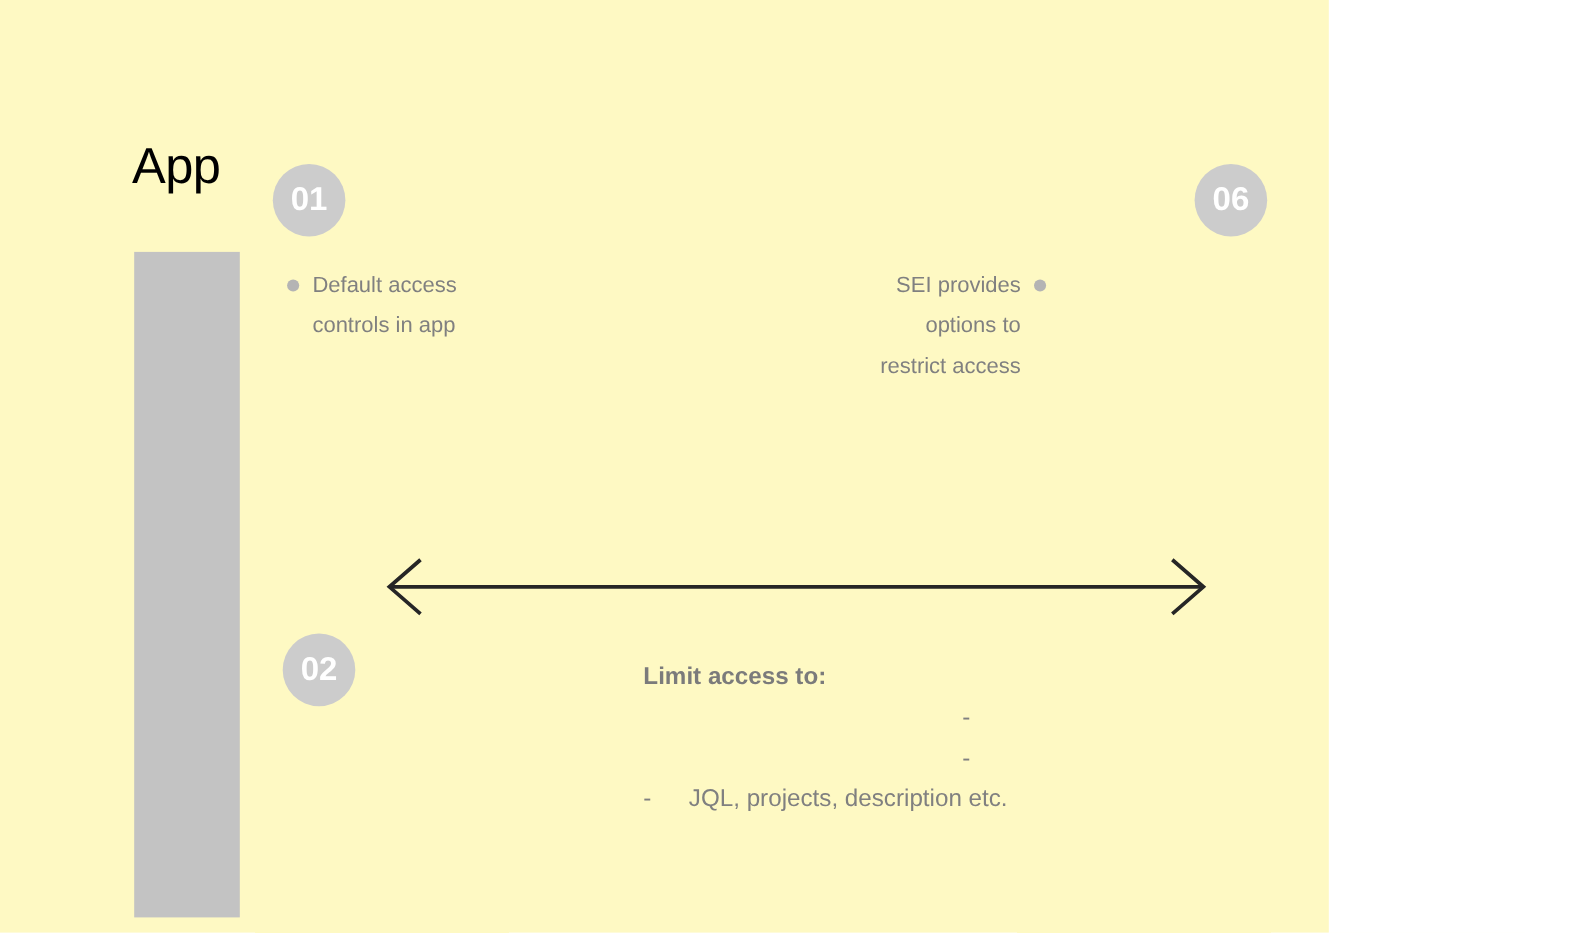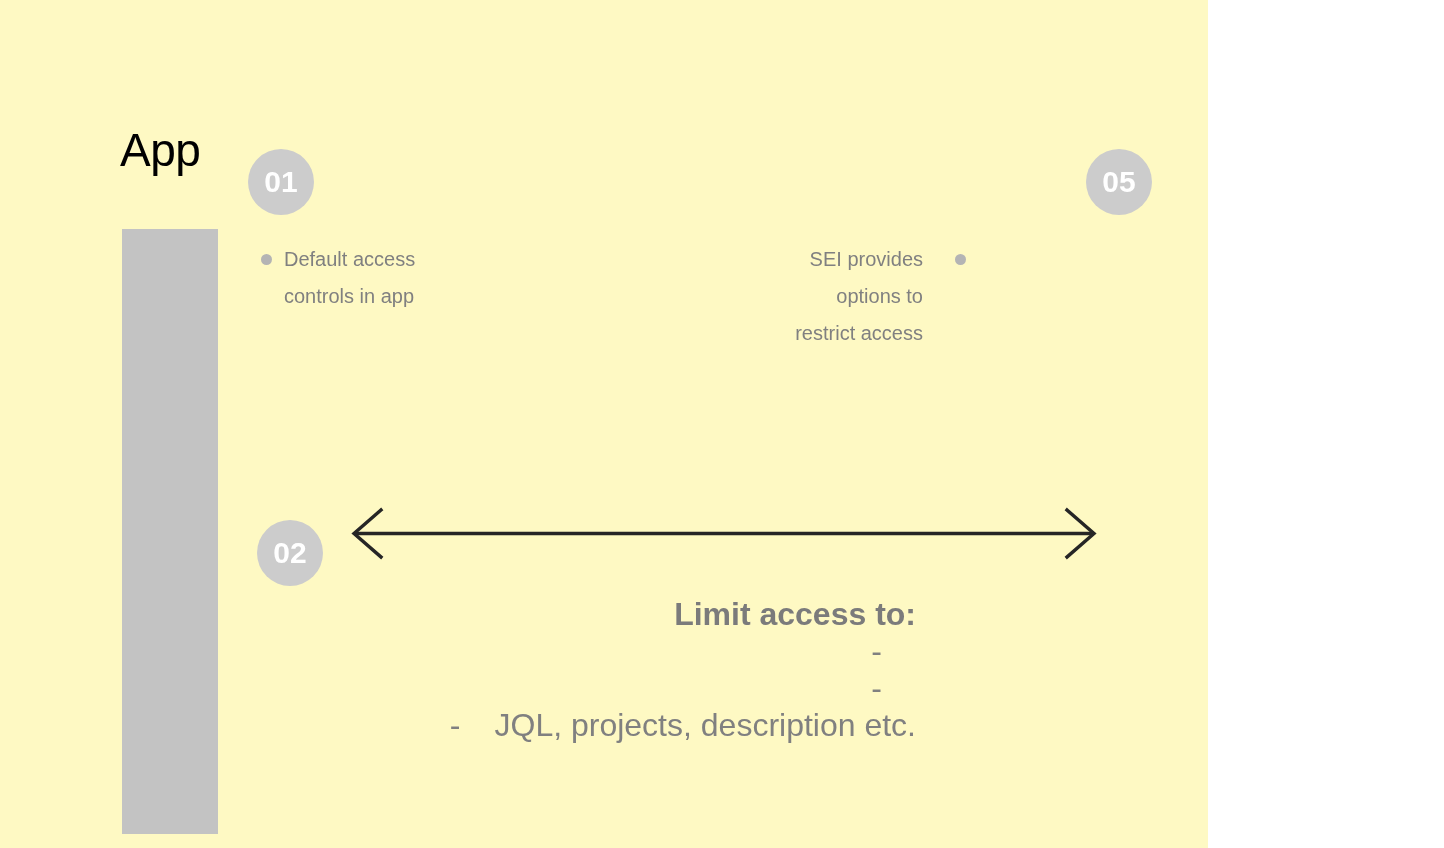--- a/index.html
+++ b/index.html
@@ -61,21 +61,21 @@
     background: #cccccc;
     color: #ffffff;
     font-size: 30px;
     font-weight: 700;
     display: flex;
     align-items: center;
     justify-content: center;
     letter-spacing: 0px;
   }
   .badge-01 { left: 248px; top: 149px; }
-  .badge-02 { left: 257px; top: 520px; }
+  .badge-02 { left: 257px; top: 576px; }
   .badge-03 { left: 1086px; top: 149px; }
 
   
   .step-text {
     position: absolute;
     display: flex;
     font-size: 20px;
     line-height: 37px;
     color: #808080;
     font-weight: 400;
@@ -90,39 +90,39 @@
   }
   .step-text .body { white-space: pre-line; }
 
   .step-text.left  .dot  { margin-right: 12px; }
   .step-text.left  .body { text-align: left; }
   .step-text.right .dot  { margin-left: 12px; order: 2; }
   .step-text.right .body { text-align: right; order: 1; }
 
   .text-01 { left: 261px; top: 241px; }
   .text-02 { left: 259px; top: 637px; }
-  .text-03 { right: 242px; top: 241px; gap: 20px; }
+  .text-03 { right: 257px; top: 241px; }
 
   
   .arrow-wrap {
     position: absolute;
     left: 350px;
     top: 505px;
     width: 748px;
     height: 58px;
   }
   .arrow-wrap svg { display: block; }
 
   
   .limit-block {
     position: absolute;
     right: 292px;
     top: 596px;
-    text-align: right;
-    font-size: 32px;
+    text-align: left;
+    font-size: 22px;
     line-height: 37px;
     color: #808080;
   }
   .limit-block .limit-title {
     font-weight: 700;
     color: #7b7b7b;
     display: block;
   }
   .limit-block .limit-row {
     display: flex;
@@ -181,21 +181,21 @@
 
   <div class="badge badge-01">01</div>
   <div class="step-text left text-01">
     <span class="dot"></span>
     <span class="body">Default access
 controls in app</span>
   </div>
 
   <div class="badge badge-02">02</div>
 
-  <div class="badge badge-03">05</div>
+  <div class="badge badge-03">06</div>
   <div class="step-text right text-03">
     <span class="dot"></span>
     <span class="body">SEI provides
 options to
 restrict access</span>
   </div>
 
   <div class="arrow-wrap">
     <svg width="748" height="58" viewBox="0 0 748 58" xmlns="http://www.w3.org/2000/svg">
       <g stroke="#262626" stroke-width="3.4" fill="none" stroke-linecap="square" stroke-linejoin="miter">

